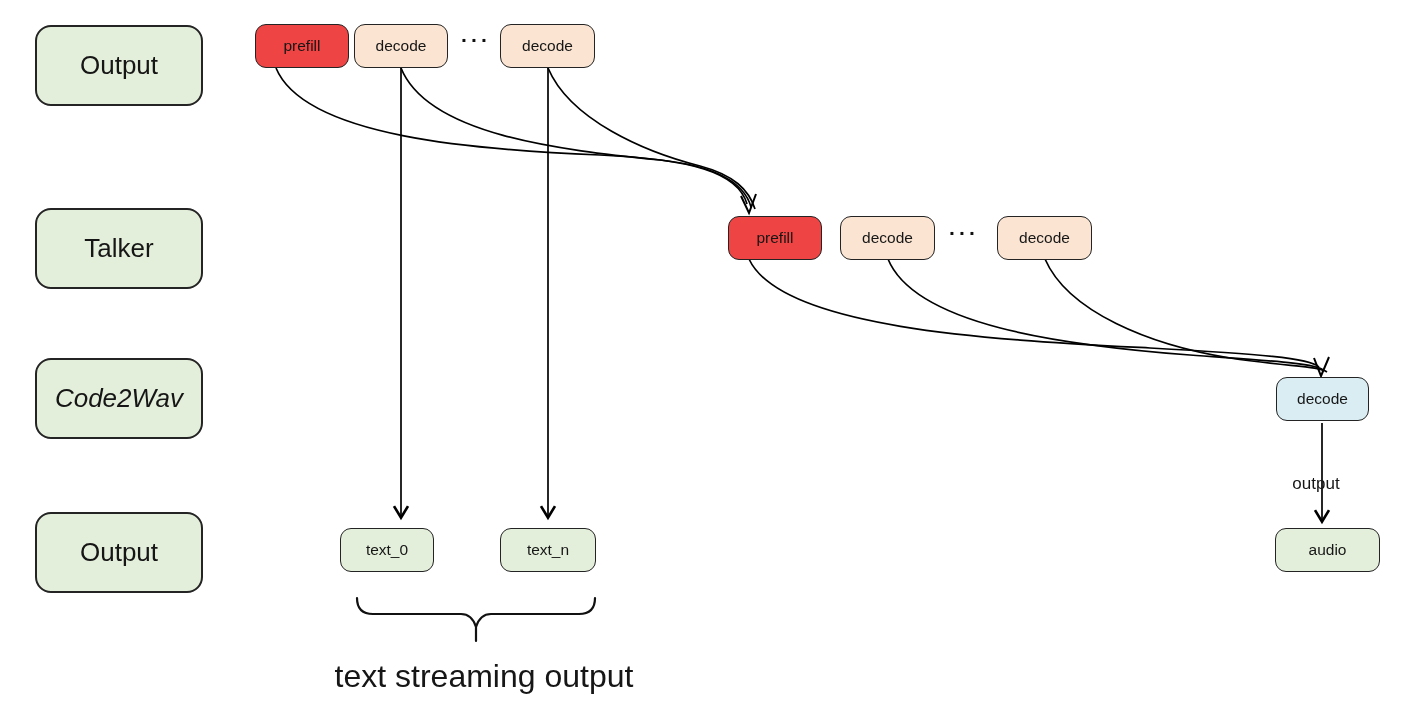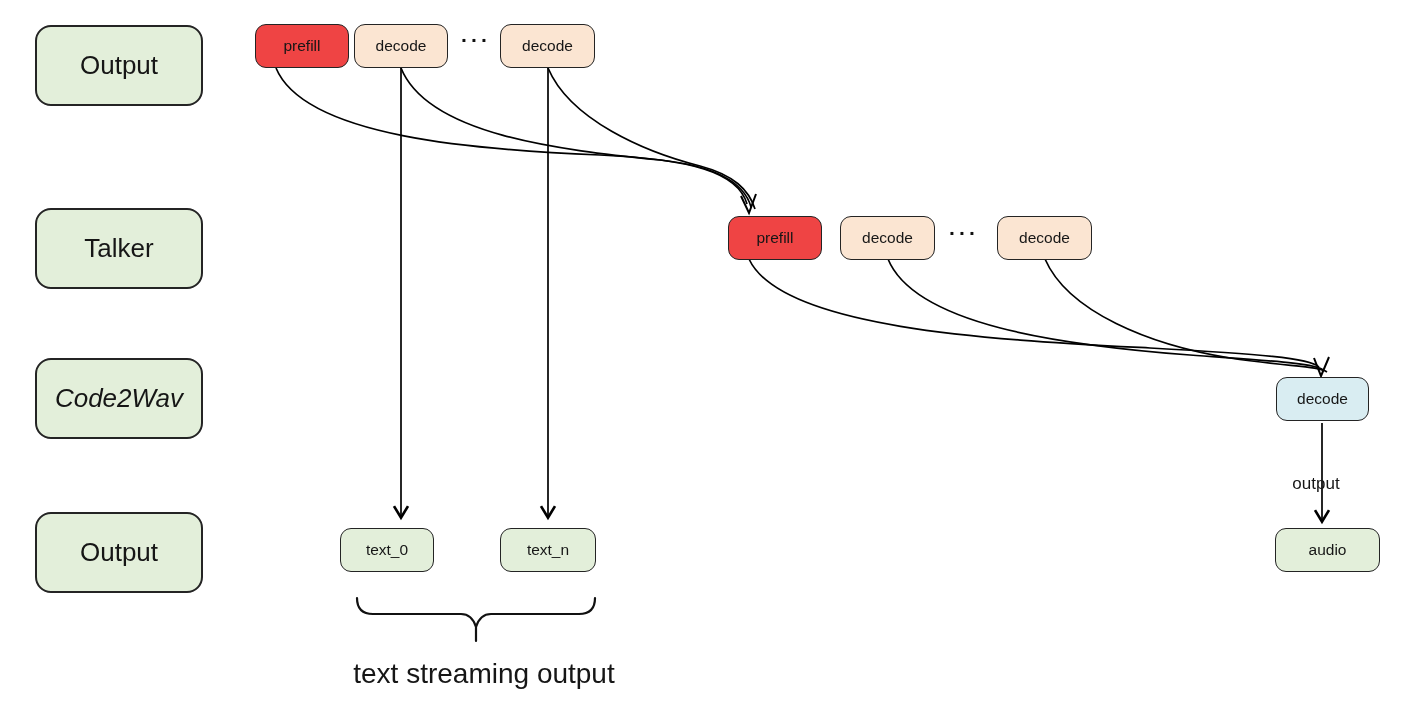--- a/index.html
+++ b/index.html
@@ -55,21 +55,21 @@
     color: #111;
   }
   .flow-label {
     position: absolute;
     font-size: 17px;
     color: #161616;
     text-align: center;
   }
   .caption {
     position: absolute;
-    font-size: 28px;
+    font-size: 32px;
     color: #161616;
     text-align: center;
   }
 </style>
 </head>
 <body>
 
 <div class="canvas">
 
   <svg class="wires" viewBox="0 0 1401 714" xmlns="http://www.w3.org/2000/svg">

